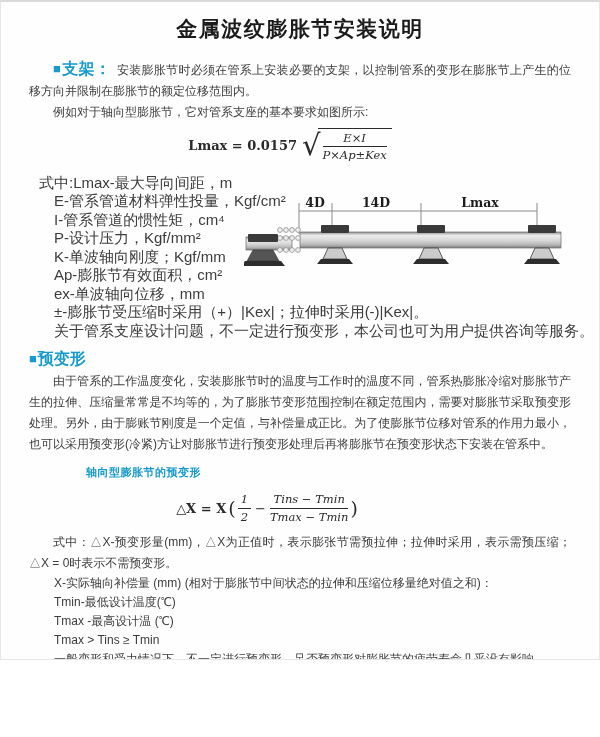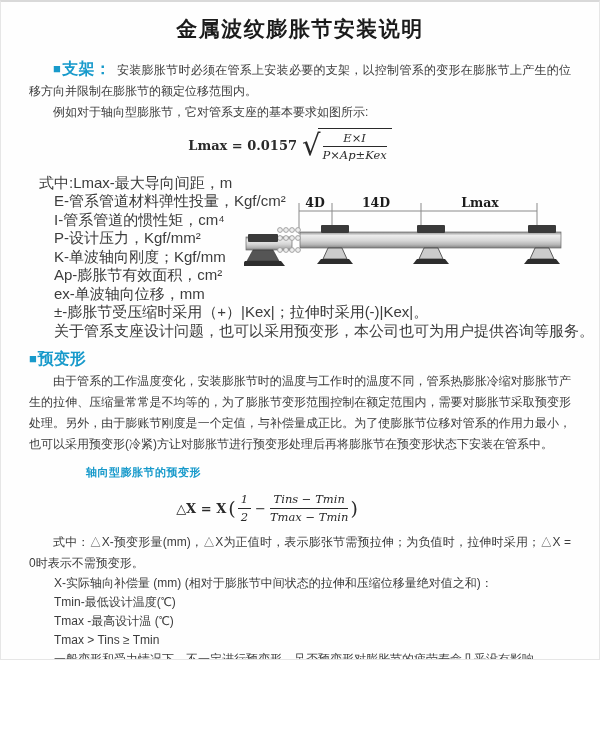--- a/index.html
+++ b/index.html
@@ -85,21 +85,21 @@
 
     <div class="defs">
       <div class="def">式中:Lmax-最大导向间距，m</div>
       <div class="def ind">E-管系管道材料弹性投量，Kgf/cm²</div>
       <div class="def ind">I-管系管道的惯性矩，cm⁴</div>
       <div class="def ind">P-设计压力，Kgf/mm²</div>
       <div class="def ind">K-单波轴向刚度；Kgf/mm</div>
       <div class="def ind">Ap-膨胀节有效面积，cm²</div>
       <div class="def ind">ex-单波轴向位移，mm</div>
       <div class="def ind">±-膨胀节受压缩时采用（+）|Kex|；拉伸时采用(-)|Kex|。</div>
-      <div class="def ind">关于管系支座设计问题，也可以采用预变形，本公司也可为用户提供咨询等服务。</div>
+      <div class="def ind">关于管系支座设计问题，不一定进行预变形，本公司也可为用户提供咨询等服务。</div>
     </div>
   </div>
 
   <svg class="diagram" viewBox="0 0 336 100">
     <defs>
       <linearGradient id="pipeGrad" x1="0" y1="0" x2="0" y2="1">
         <stop offset="0" stop-color="#8f8f8f"></stop>
           <stop offset="0.22" stop-color="#ececec"></stop>
         <stop offset="0.55" stop-color="#d6d6d6"></stop>
           <stop offset="0.8" stop-color="#b5b5b5"></stop>
@@ -180,21 +180,21 @@
         </span>
         <span class="op">−</span>
         <span class="frac">
           <span class="num">Tins − Tmin</span>
           <span class="den">Tmax − Tmin</span>
         </span>
         <span class="paren">)</span>
       </div>
     </div>
 
-    <p class="para indent note-para">式中：△X-预变形量(mm)，△X为正值时，表示膨张节需预拉伸；为负值时，拉伸时采用；△X = 0时表示不需预变形。</p>
+    <p class="para indent note-para">式中：△X-预变形量(mm)，△X为正值时，表示膨张节需预拉伸；拉伸时采用，表示需预压缩；△X = 0时表示不需预变形。</p>
 
     <div class="lines">
       <div class="ln">X-实际轴向补偿量 (mm) (相对于膨胀节中间状态的拉伸和压缩位移量绝对值之和)：</div>
       <div class="ln">Tmin-最低设计温度(℃)</div>
       <div class="ln">Tmax -最高设计温 (℃)</div>
       <div class="ln">Tmax &gt; Tins ≥ Tmin</div>
       <div class="ln">一般变形和受力情况下，不一定进行预变形，足否预变形对膨胀节的疲劳寿命几乎没有影响。</div>
     </div>
 
     <h3 class="subhead left">横向型膨胀节的预变形-冷紧</h3>

